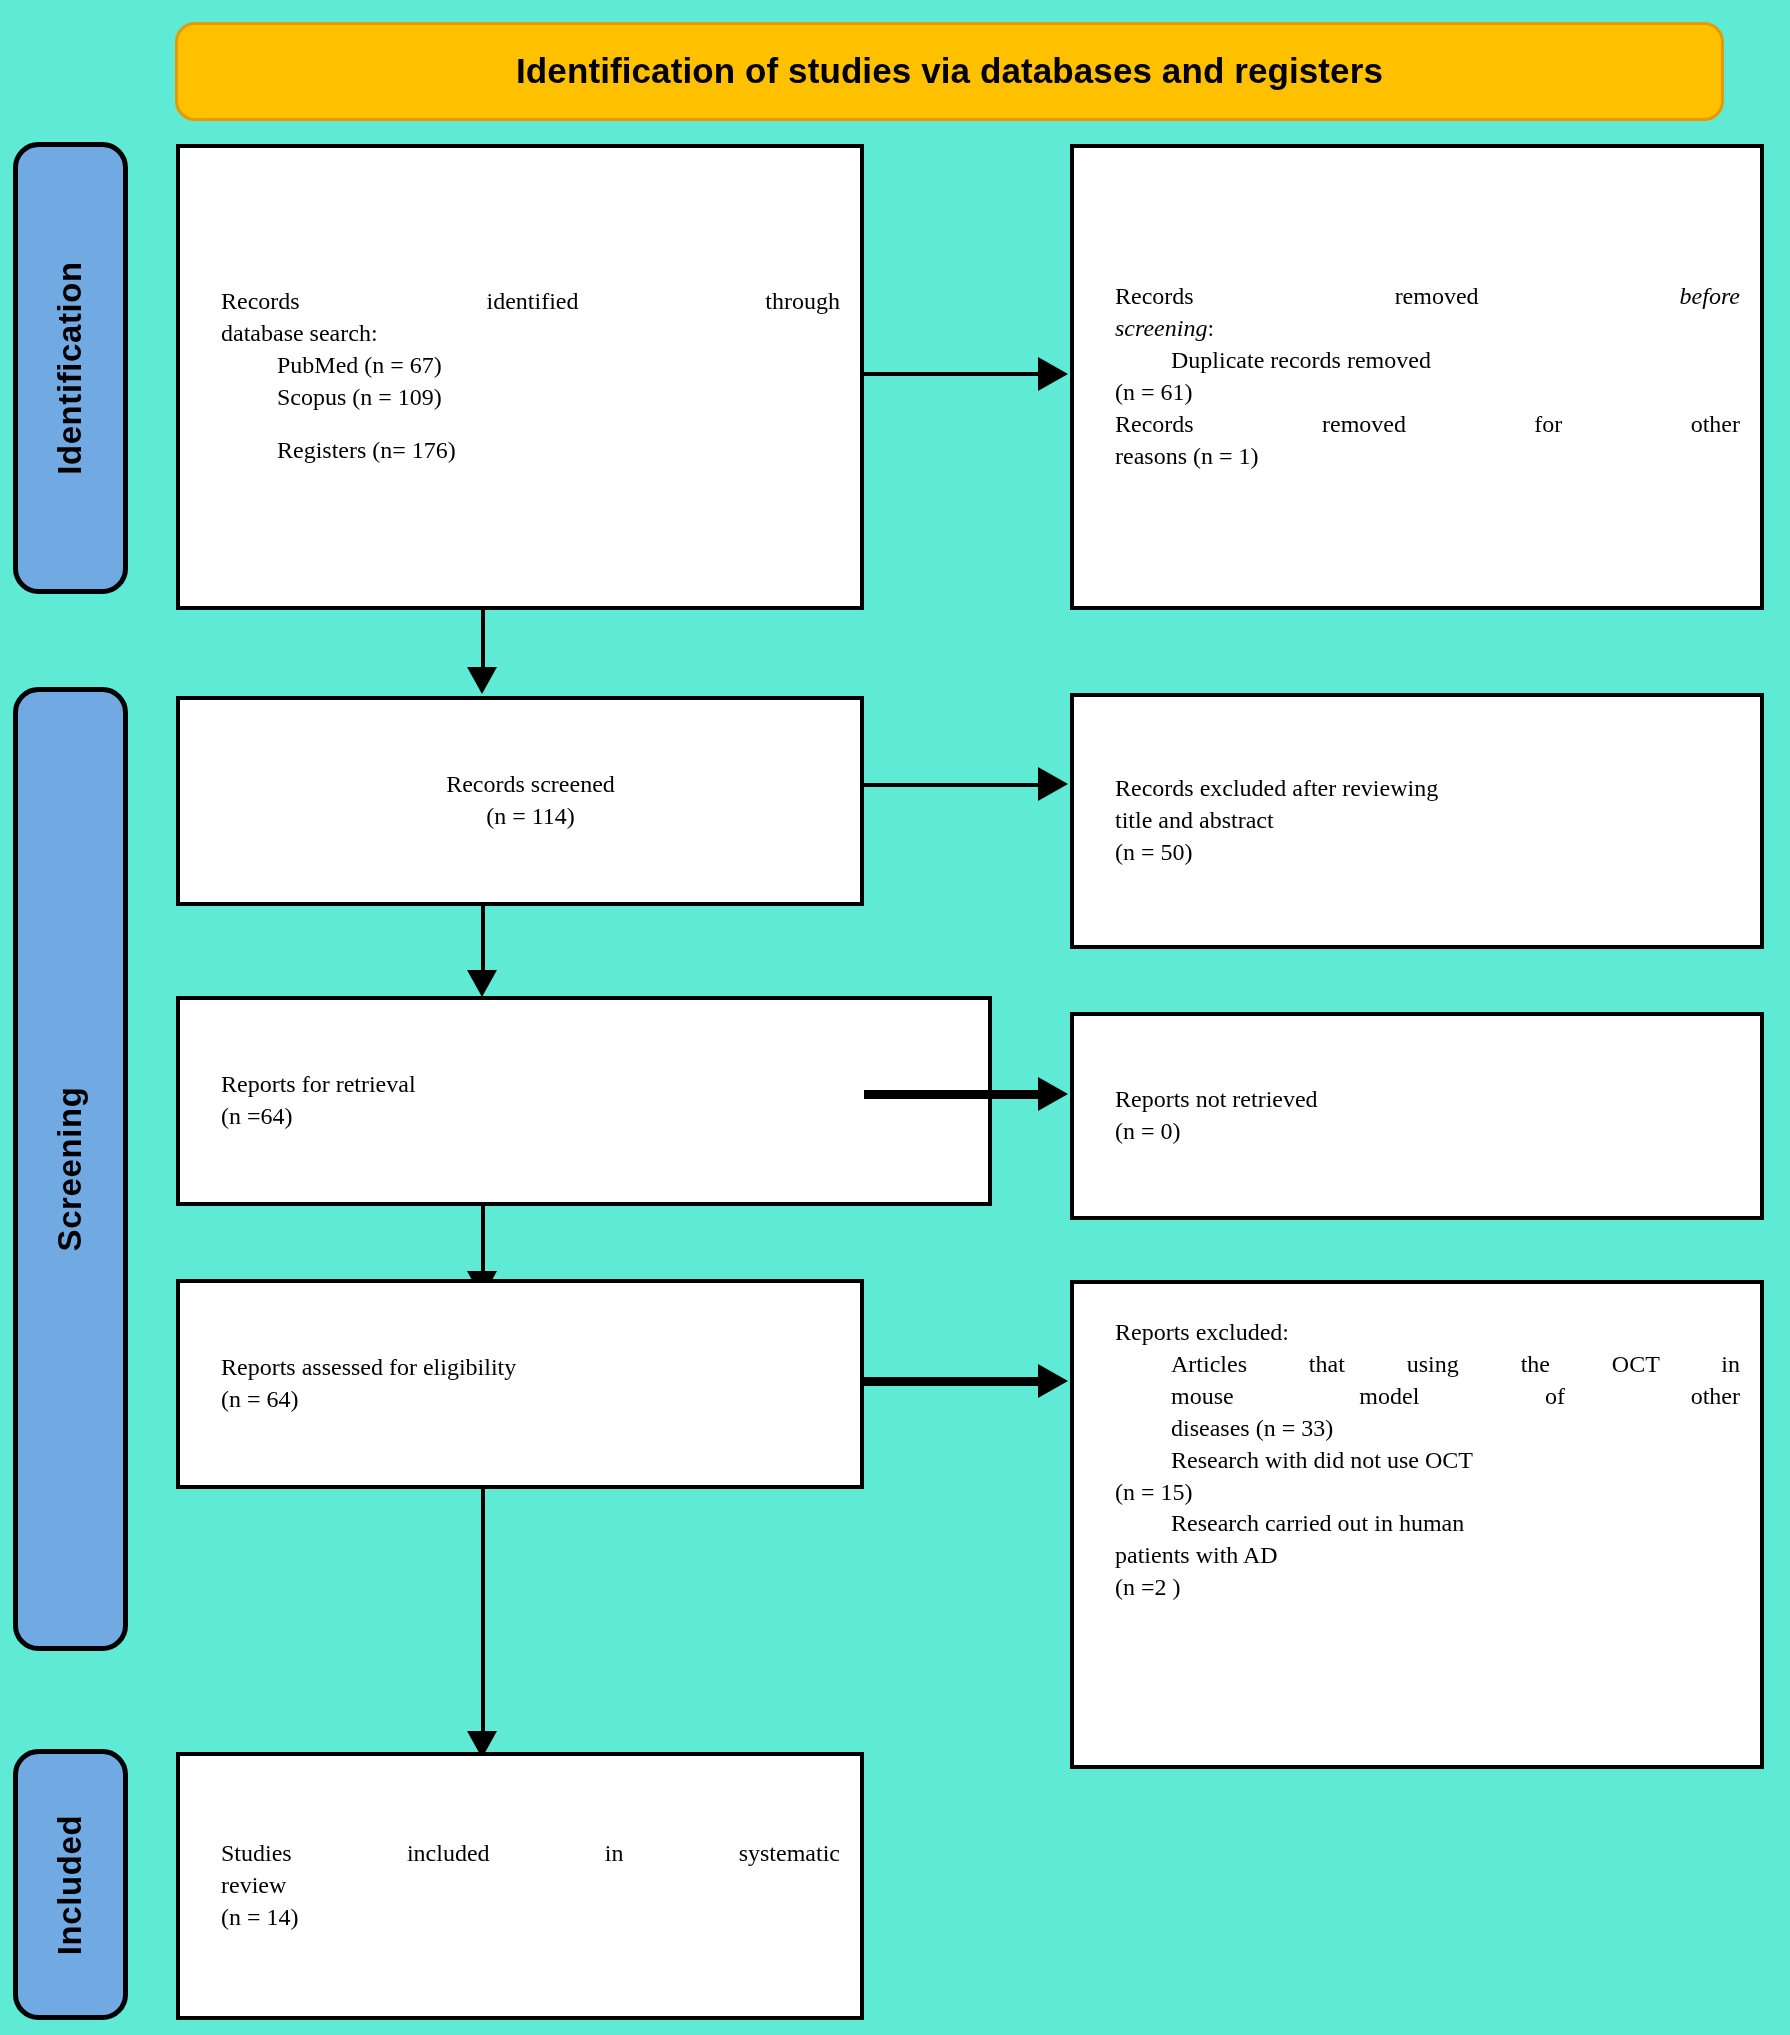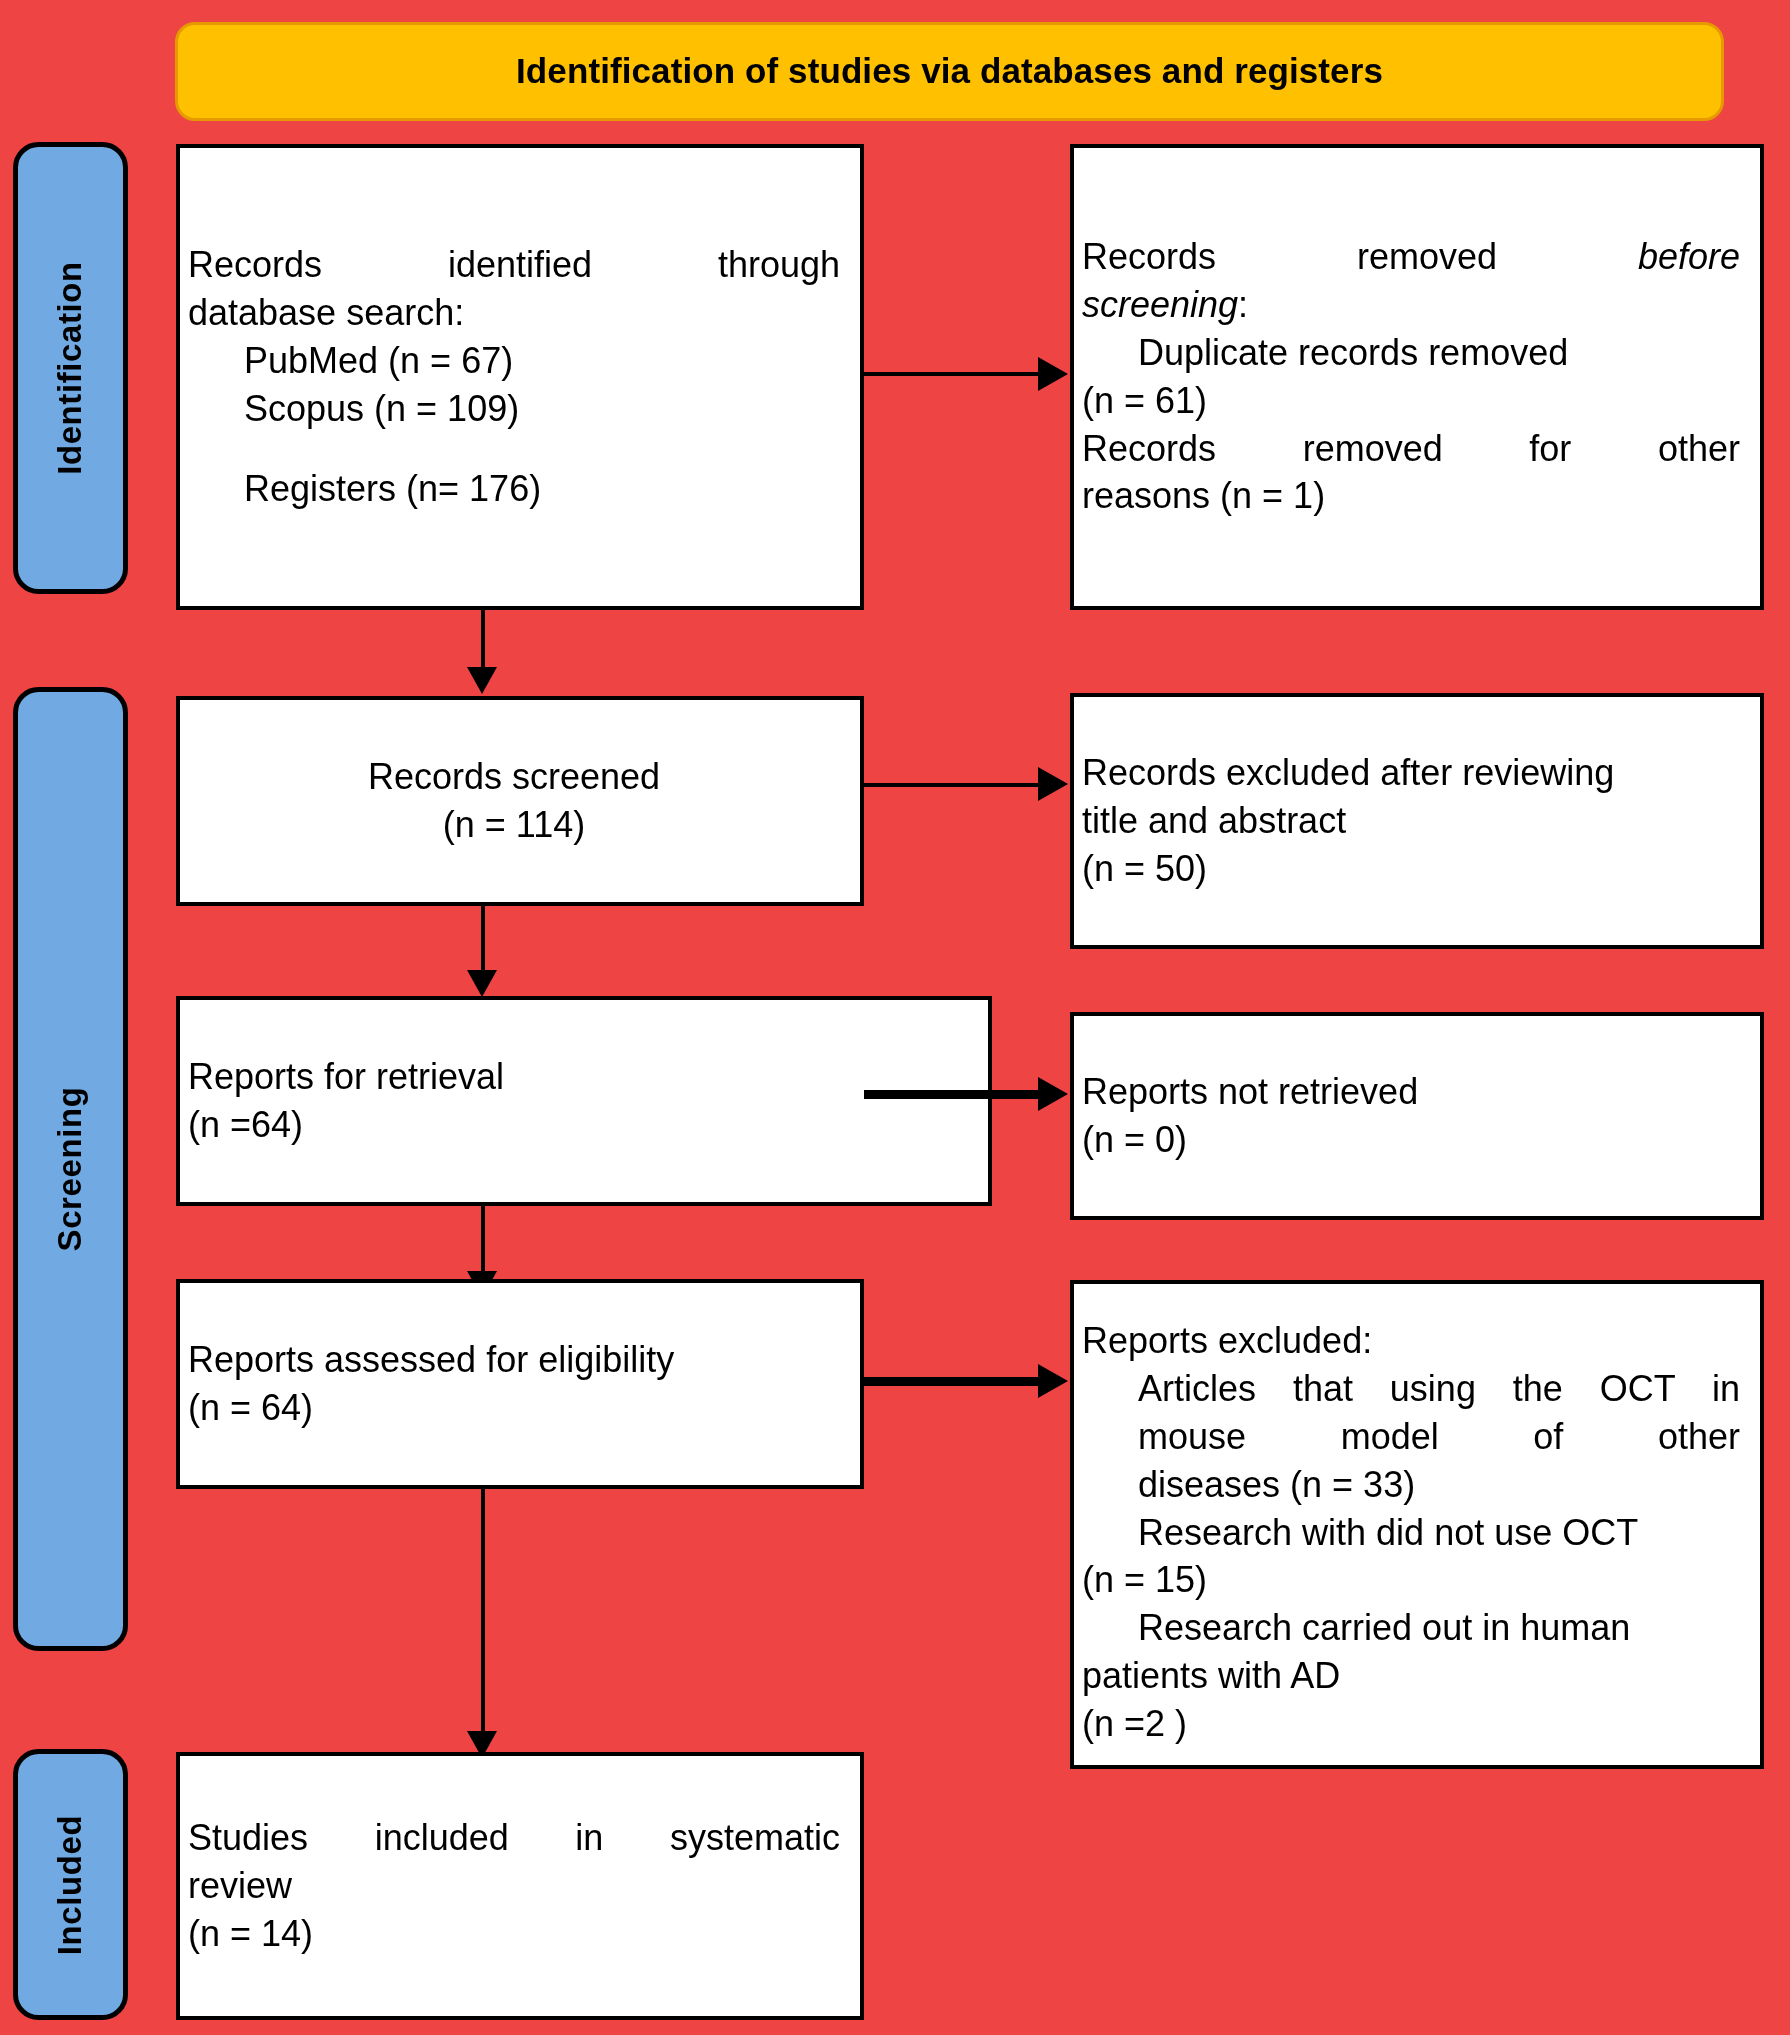--- a/index.html
+++ b/index.html
@@ -9,21 +9,21 @@
   }
   body {
     font-family: "Liberation Sans", sans-serif;
     color: #000000;
   }
 
   #canvas {
     position: relative;
     width: 1791px;
     height: 2035px;
-    background: #ef4444;
+    background: #5eead4;
     overflow: hidden;
   }
 
   
   .title-banner {
     position: absolute;
     left: 175px;
     top: 22px;
     width: 1549px;
     height: 99px;
@@ -66,27 +66,28 @@
 
   
   .flow-box {
     position: absolute;
     background: #ffffff;
     border: 4.7px solid #000000;
     box-sizing: border-box;
   }
   .flow-box .box-body {
     position: absolute;
-    left: 8px;
+    left: 41px;
     right: 20px;
     top: 50%;
     transform: translateY(-50%);
-    font-size: 36px;
+    font-size: 24px;
     line-height: 1.33;
     color: #000000;
+    font-family: Liberation Serif, serif;
   }
   .flow-box .box-body.top-aligned {
     top: 33px;
     transform: none;
   }
   .line {
     display: block;
   }
   .line.justify {
     text-align: justify;

